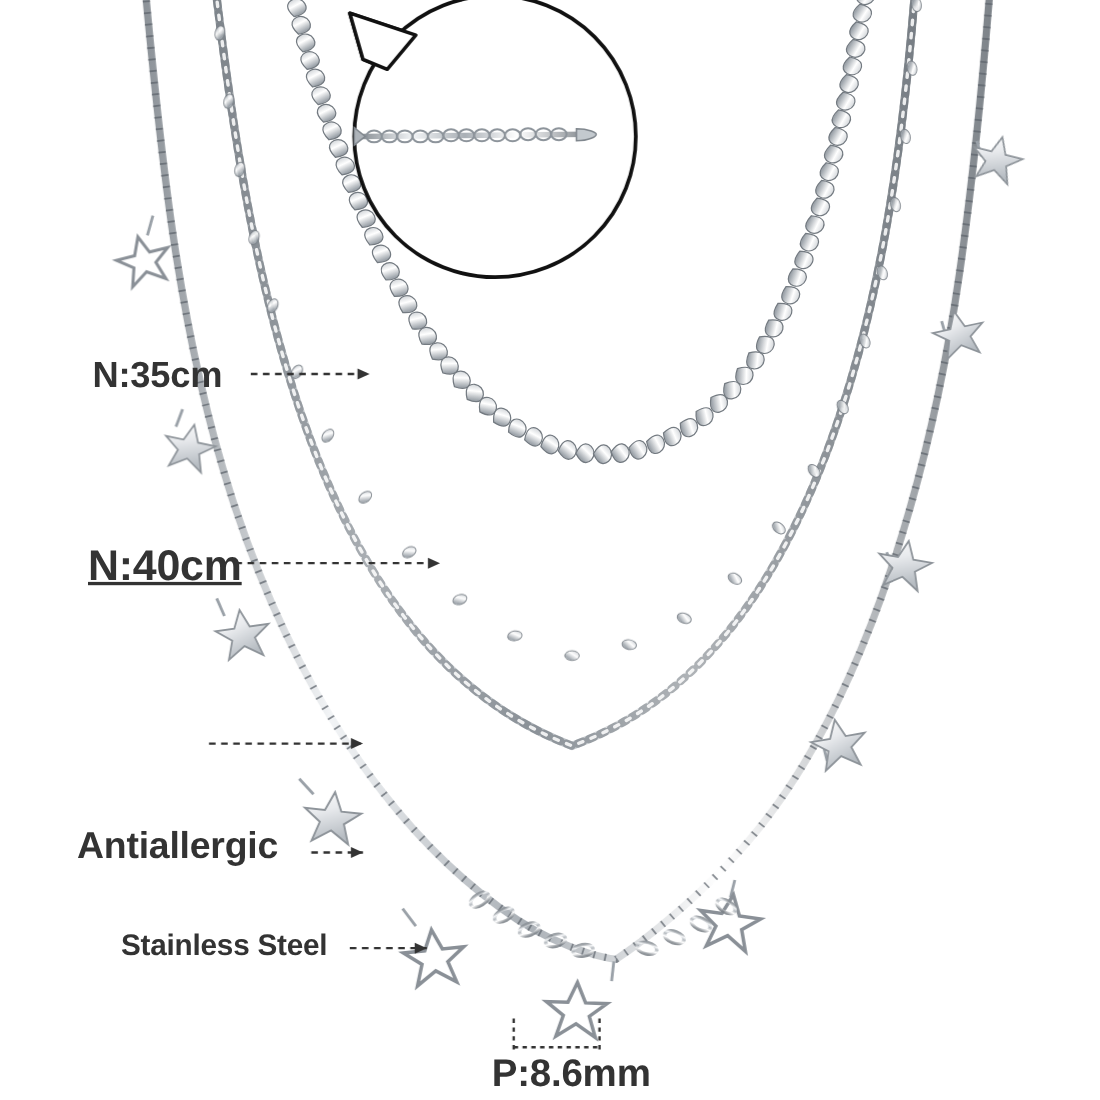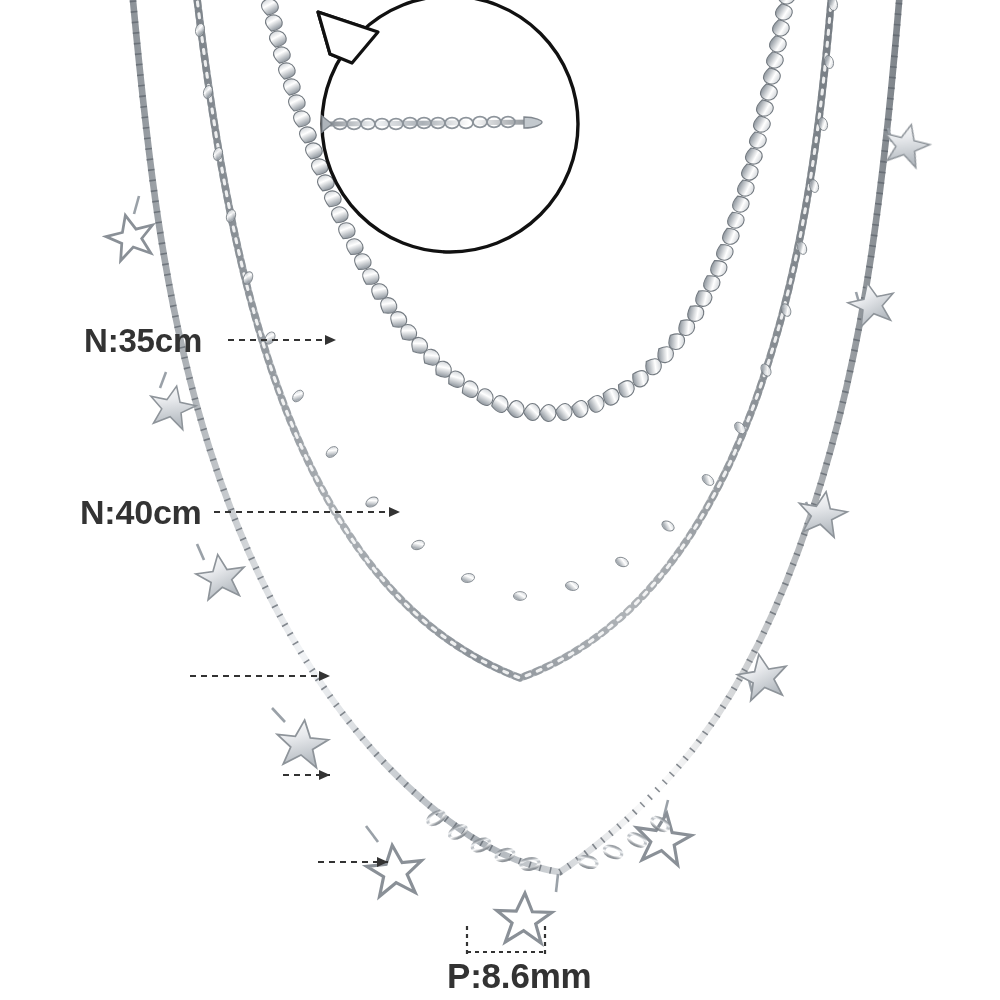--- a/index.html
+++ b/index.html
@@ -14,21 +14,21 @@
   #art{position:absolute;left:0;top:0;width:1000px;height:1000px;}
   .lbl{
     position:absolute;
     color:#333333;
     font-weight:700;
     white-space:nowrap;
     letter-spacing:-0.2px;
     line-height:1;
   }
   #lbl-n35{left:84px;  top:324px; font-size:33px;}
-  #lbl-n40{left:80px;  top:495px; font-size:34px;}
+  #lbl-n40{left:80px;  top:495px; font-size:39px;text-decoration:underline;}
   #lbl-n45{left:12px;  top:660px; font-size:33px;}
   #lbl-anti{left:70px; top:752px; font-size:34px;}
   #lbl-steel{left:110px;top:846px; font-size:27px;}
   #lbl-p86{left:447px; top:958px; font-size:35px;}
 </style>
 </head>
 <body>
 
 <div id="stage">
 
@@ -286,15 +286,17 @@
 
     <g stroke="#333333" stroke-width="2.2" fill="none" stroke-dasharray="4 4">
       <path d="M467,926 L467,954"></path>
       <path d="M545,926 L545,954"></path>
       <path d="M467,952 L545,952"></path>
     </g>
   </svg>
 
   <div class="lbl" id="lbl-n35">N:35cm</div>
   <div class="lbl" id="lbl-n40">N:40cm</div>
+  <div class="lbl" id="lbl-anti">Antiallergic</div>
+  <div class="lbl" id="lbl-steel">Stainless Steel</div>
   <div class="lbl" id="lbl-p86">P:8.6mm</div>
 
 </div>
 
 </body></html>

